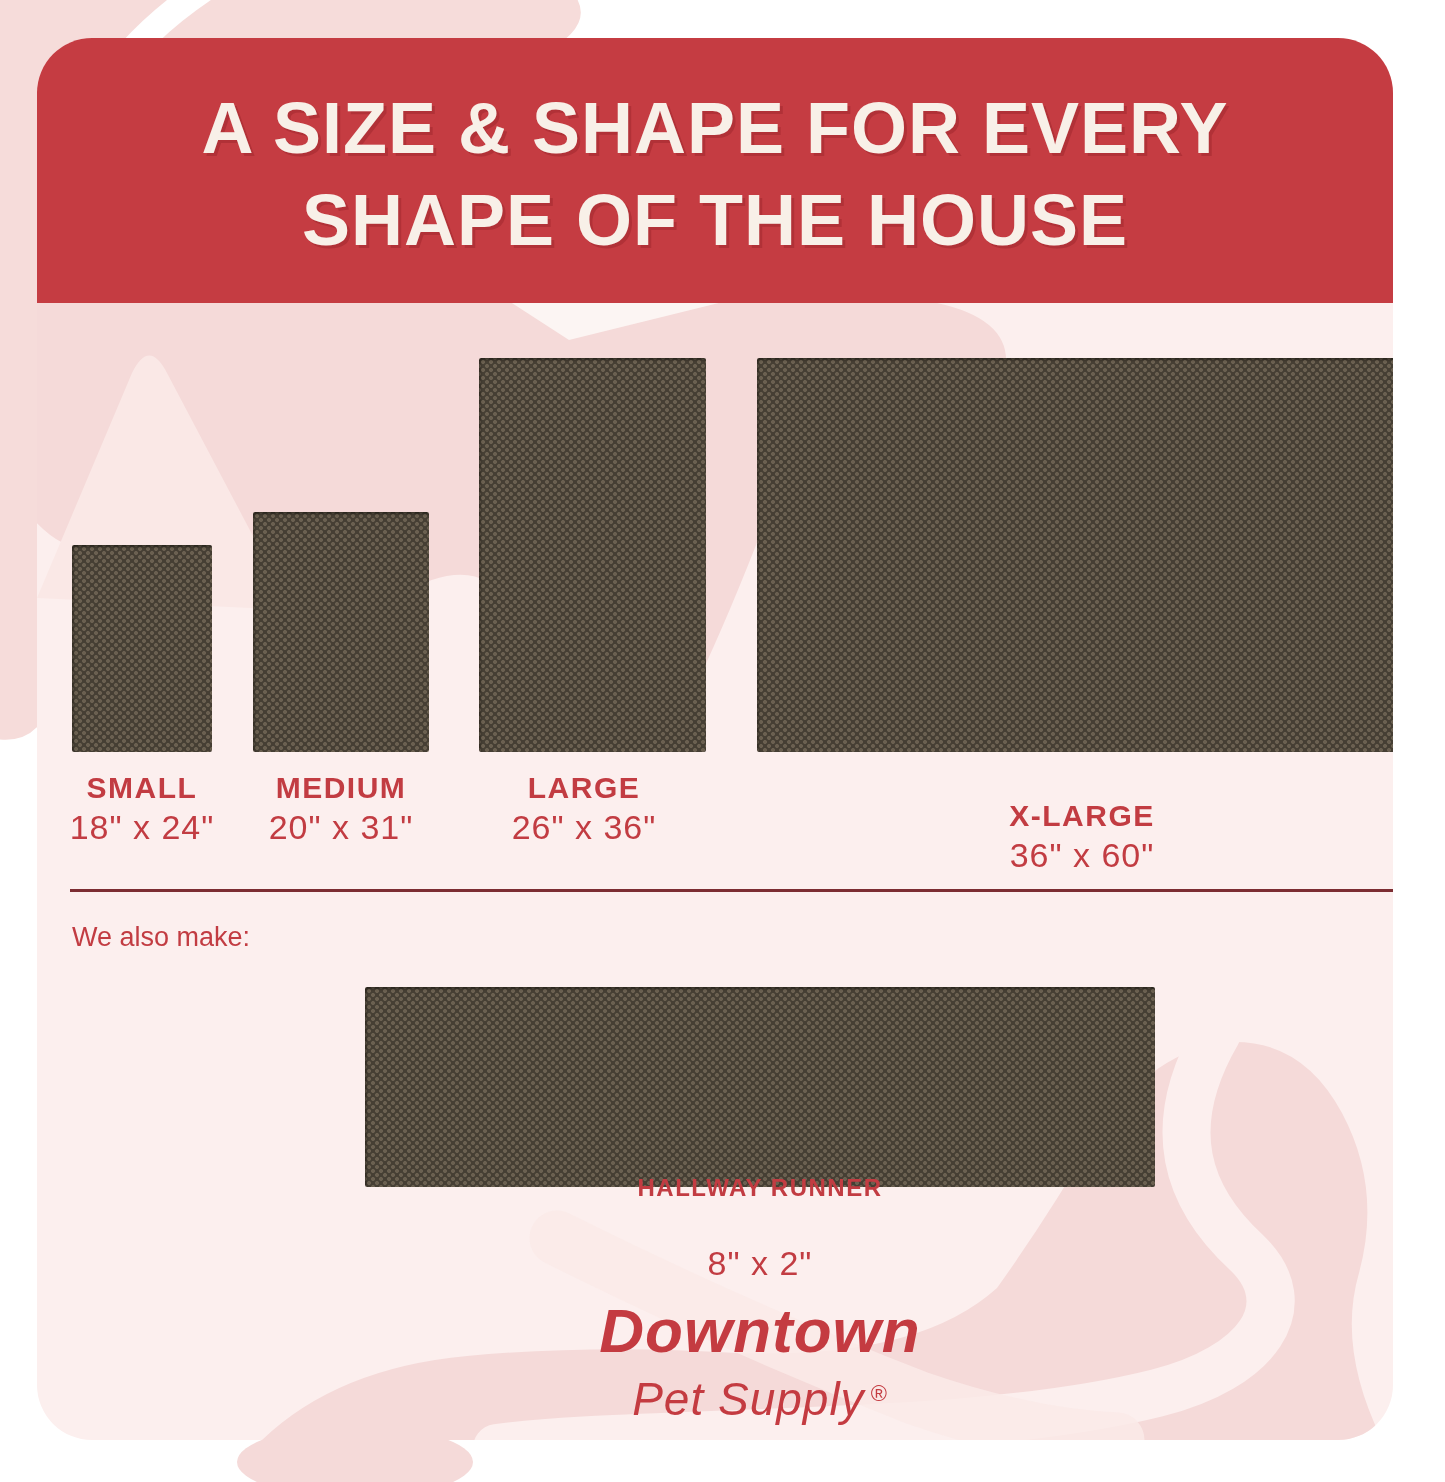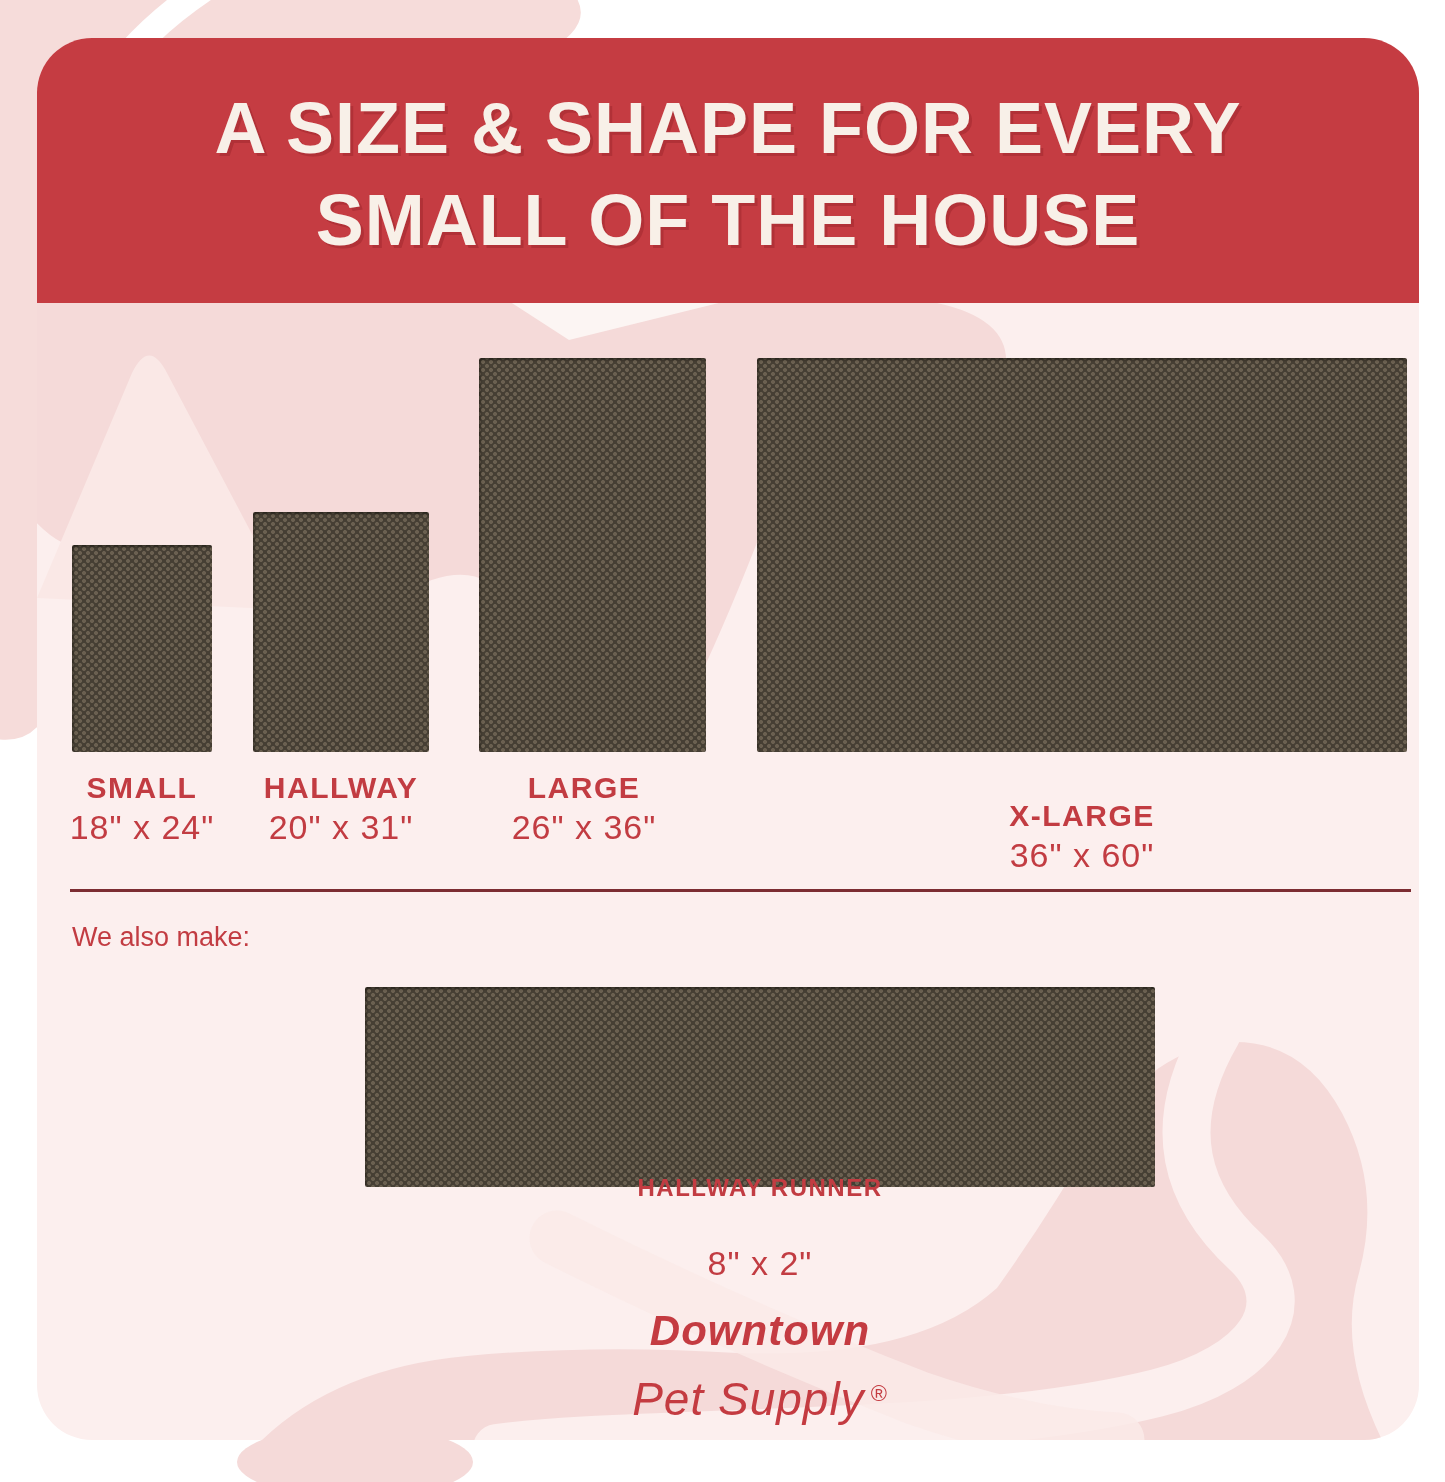--- a/index.html
+++ b/index.html
@@ -1,20 +1,20 @@
 <!DOCTYPE html>
 <html><head>
 <meta charset="utf-8">
 <style>
   html,body{margin:0;padding:0;background:#ffffff;}
   .stage{position:relative;width:1445px;height:1482px;background:#ffffff;overflow:hidden;
          font-family:"Liberation Sans", sans-serif;}
   .bg-decor,.card-decor{position:absolute;top:0;left:0;}
   .card{position:absolute;left:37px;top:38px;width:1356px;height:1402px;
-        background:#FCEFEE;border-radius:55px;overflow:hidden;padding-left:26px;}
+        background:#FCEFEE;border-radius:55px;overflow:hidden;}
   .banner{position:absolute;left:0;top:0;width:100%;height:265px;background:#C53C42;}
   .banner-title{position:absolute;left:0;top:44px;width:100%;text-align:center;
         color:#F8F0E8;font-weight:bold;font-size:72px;line-height:92px;letter-spacing:1px;
         text-shadow:3px 3px 0 rgba(140,30,35,0.35);}
   .rug{position:absolute;background-color:#463F34;
        background-image:
          radial-gradient(circle, rgba(235,215,180,0.22) 1.6px, transparent 2.3px),
          radial-gradient(circle, rgba(235,215,180,0.22) 1.6px, transparent 2.3px);
        background-size:8px 8px;background-position:0 0,4px 4px;
        border-radius:2px;
@@ -31,21 +31,21 @@
   .lbl-medium {left:144px;}
   .lbl-large  {left:387px;}
   .lbl-xlarge {left:885px;margin-top:28px;}
   .row-name{top:733px;} .row-dims{top:770px;}
   .divider{position:absolute;left:33px;top:851px;width:1341px;height:3px;background:#7C2D32;}
   .also-make{position:absolute;left:35px;top:884px;font-size:27px;color:#C23C42;}
   .runner-label{position:absolute;left:563px;width:320px;text-align:center;color:#C23C42;}
   .runner-name{top:1136px;font-size:24px;font-weight:bold;letter-spacing:1.5px;}
   .runner-dims{top:1206px;font-size:34px;letter-spacing:1px;}
   .brand{position:absolute;left:423px;top:1262px;width:600px;text-align:center;color:#C43B41;}
-  .brand-primary{font-size:42px;font-weight:bold;font-style:italic;letter-spacing:1px;line-height:62px;}
+  .brand-primary{font-size:62px;font-weight:bold;font-style:italic;letter-spacing:1px;line-height:62px;}
   .brand-secondary{font-size:46px;font-style:italic;line-height:64px;letter-spacing:1px;}
   .brand-reg{font-size:22px;font-style:normal;vertical-align:14px;margin-left:6px;}
 </style>
 </head>
 <body>
 
 <div class="stage">
 
   <svg class="bg-decor" width="1445" height="1482" viewBox="0 0 1445 1482">
     <path d="M -20 -20 L 560 -20 Q 610 20 540 55 Q 330 125 170 135 Q 70 142 55 260 L 55 690 Q 40 755 -20 735 Z" fill="#F6DCDA"></path>
@@ -67,32 +67,32 @@
                Q 1010 1180 1060 1095 Q 1110 1020 1180 1005 Q 1262 995 1305 1075
                Q 1345 1150 1322 1235 Q 1300 1310 1345 1402 Z" fill="#F5DAD9"></path>
       <path d="M 1180 995 C 1125 1090 1150 1160 1210 1215 C 1265 1268 1220 1330 1120 1355
                C 1000 1385 850 1390 700 1396 C 600 1400 520 1402 460 1410" fill="none" stroke="#FCEFEE" stroke-width="48" stroke-linecap="round"></path>
       <path d="M 520 1200 Q 700 1290 880 1360 Q 990 1398 1080 1402" fill="none" stroke="#FAEAE8" stroke-width="55" stroke-linecap="round" opacity="0.85"></path>
     </svg>
 
     <div class="banner">
       <div class="banner-title">
         <span style="display:block">A SIZE &amp; SHAPE FOR EVERY</span>
-        <span style="display:block">SMALL OF THE HOUSE</span>
+        <span style="display:block">SHAPE OF THE HOUSE</span>
       </div>
     </div>
 
     <div class="rug rug-small"></div>
     <div class="rug rug-medium"></div>
     <div class="rug rug-large"></div>
     <div class="rug rug-xlarge"></div>
 
     <div class="size-label size-name row-name lbl-small">SMALL</div>
     <div class="size-label size-dims row-dims lbl-small">18" x 24"</div>
-    <div class="size-label size-name row-name lbl-medium">HALLWAY</div>
+    <div class="size-label size-name row-name lbl-medium">MEDIUM</div>
     <div class="size-label size-dims row-dims lbl-medium">20" x 31"</div>
     <div class="size-label size-name row-name lbl-large">LARGE</div>
     <div class="size-label size-dims row-dims lbl-large">26" x 36"</div>
     <div class="size-label size-name row-name lbl-xlarge">X-LARGE</div>
     <div class="size-label size-dims row-dims lbl-xlarge">36" x 60"</div>
 
     <div class="divider"></div>
     <div class="also-make">We also make:</div>
 
     <div class="rug rug-runner"></div>

